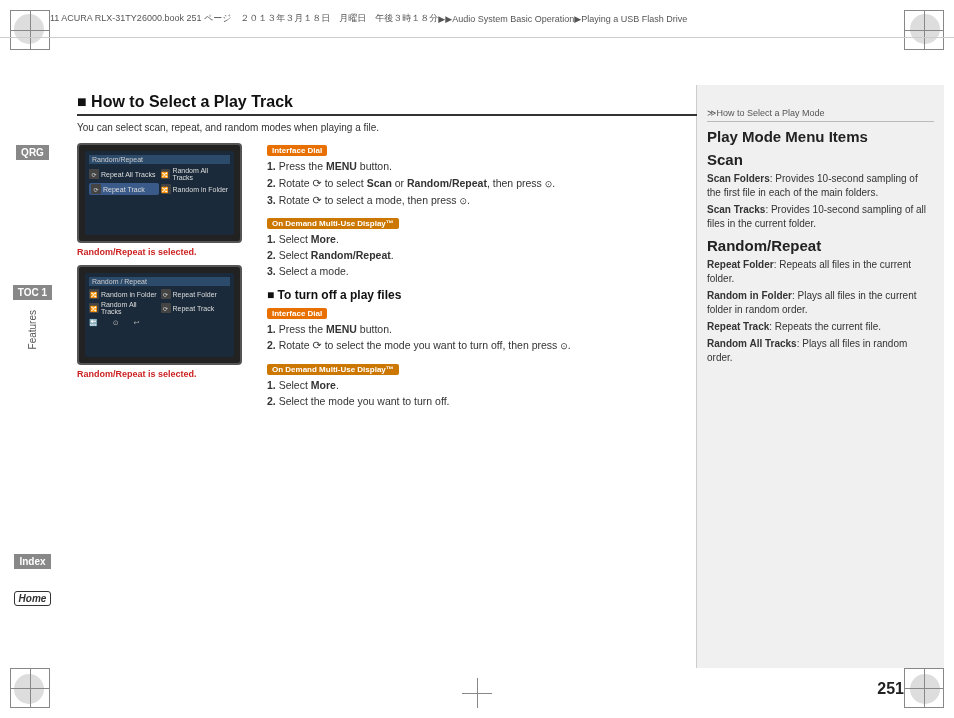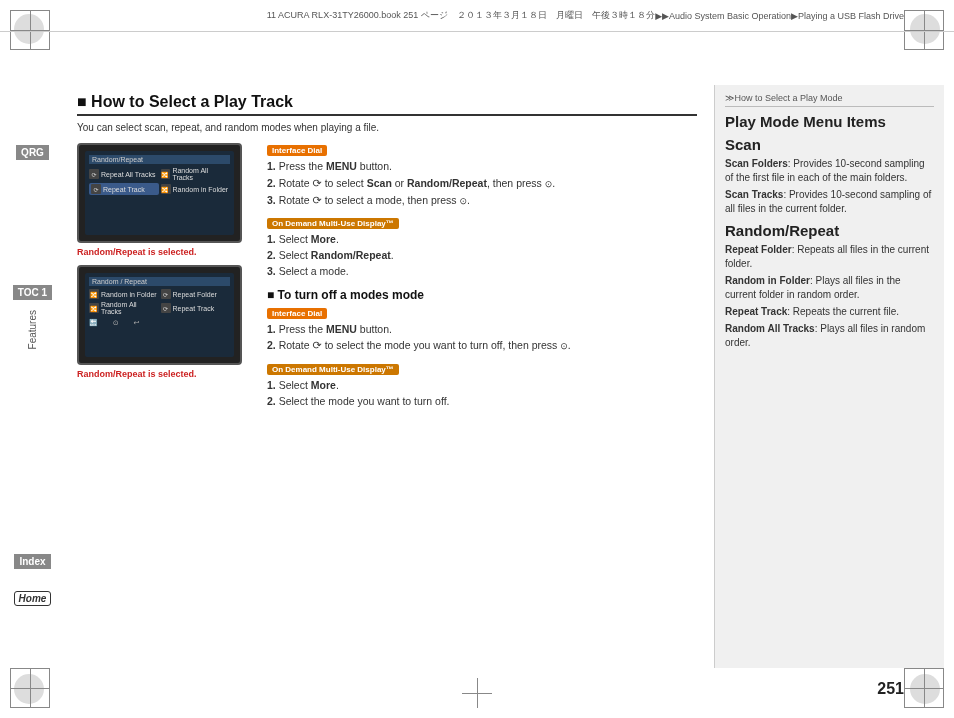--- a/index.html
+++ b/index.html
@@ -62,25 +62,25 @@
     .circle-tr { top: 14px; right: 14px; }
     .circle-bl { bottom: 14px; left: 14px; }
     .circle-br { bottom: 14px; right: 14px; }
 
     
     .top-header {
       position: absolute;
       top: 0;
       left: 0;
       right: 0;
-      height: 32px;
+      height: 38px;
       border-bottom: 1px solid #ccc;
       display: flex;
       align-items: center;
-      justify-content: flex-end;
+      justify-content: flex-start;
       padding: 0 50px;
     }
     .header-file {
       font-size: 9px;
       color: #555;
     }
     .header-nav {
       font-size: 9px;
       color: #555;
       text-align: right;
@@ -138,24 +138,24 @@
       border: 1px solid #333;
       padding: 1px 4px;
       border-radius: 3px;
     }
 
     
     .right-panel {
       position: absolute;
       top: 85px;
       right: 10px;
-      width: 230px;
+      width: 248px;
       bottom: 50px;
       background: #f0f0f0;
-      padding: 8px 10px;
+      padding: 23px 10px;
       border-left: 1px solid #ccc;
     }
     .right-panel-title {
       font-size: 9px;
       color: #555;
       margin-bottom: 6px;
       border-bottom: 1px solid #bbb;
       padding-bottom: 3px;
     }
     .right-panel h3 {
@@ -499,21 +499,21 @@
 
       
       <div class="on-demand">On Demand Multi-Use Display™</div>
       <ol class="step-list">
         <li><strong>1.</strong> Select <strong>More</strong>.</li>
         <li><strong>2.</strong> Select <strong>Random/Repeat</strong>.</li>
         <li><strong>3.</strong> Select a mode.</li>
       </ol>
 
       
-      <div class="section-subtitle">To turn off a modes mode</div>
+      <div class="section-subtitle">To turn off a play files</div>
       <div class="interface-dial">Interface Dial</div>
       <ol class="step-list">
         <li><strong>1.</strong> Press the <strong>MENU</strong> button.</li>
         <li><strong>2.</strong> Rotate <span class="rotate-icon">⟳</span> to select the mode you want to turn off, then press <span class="press-icon">⊙</span>.</li>
       </ol>
 
       
       <div class="on-demand">On Demand Multi-Use Display™</div>
       <ol class="step-list">
         <li><strong>1.</strong> Select <strong>More</strong>.</li>

